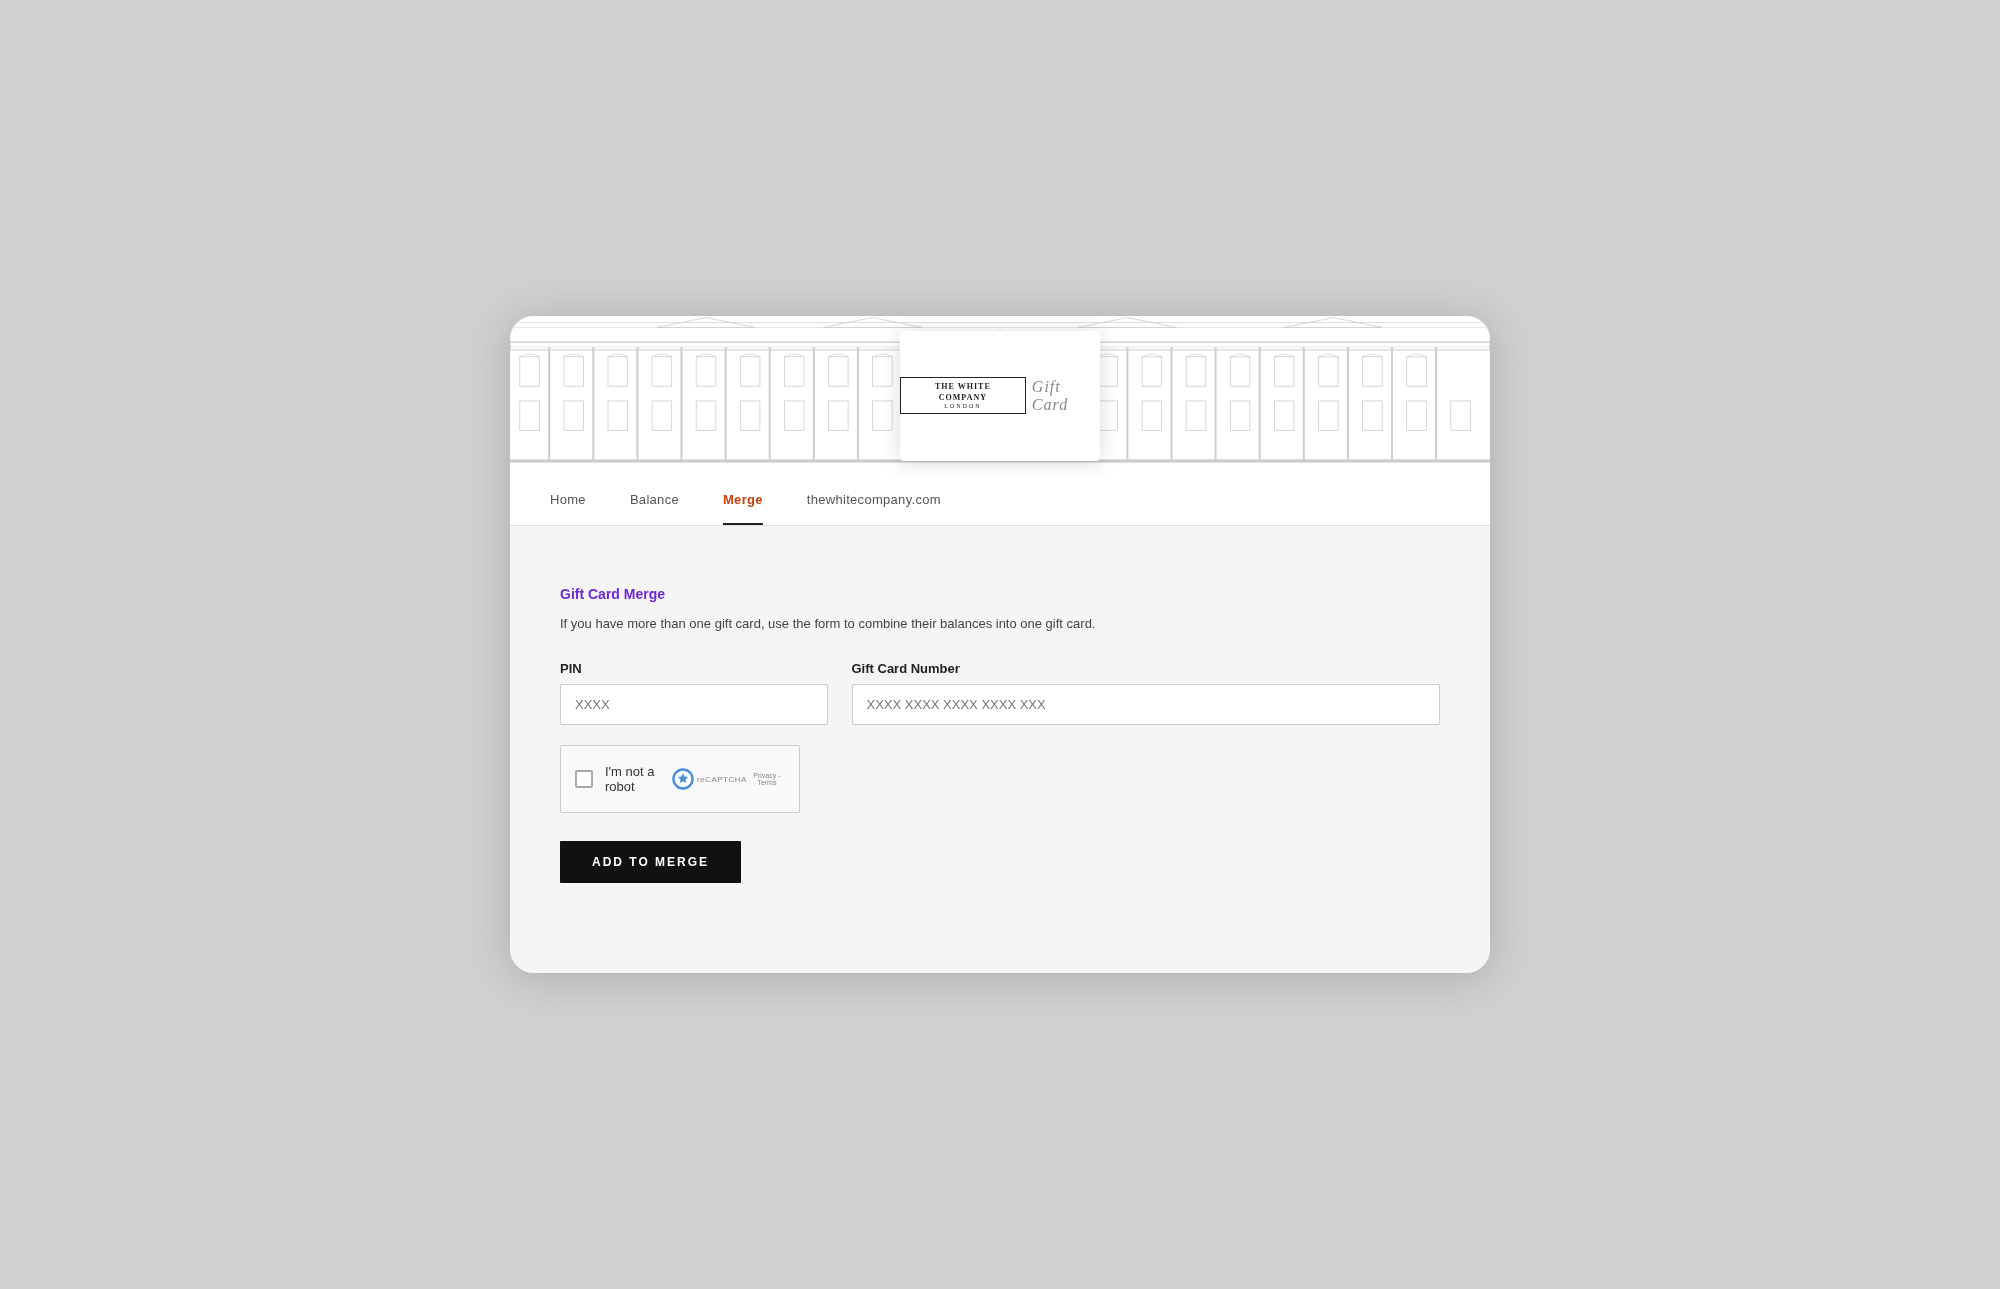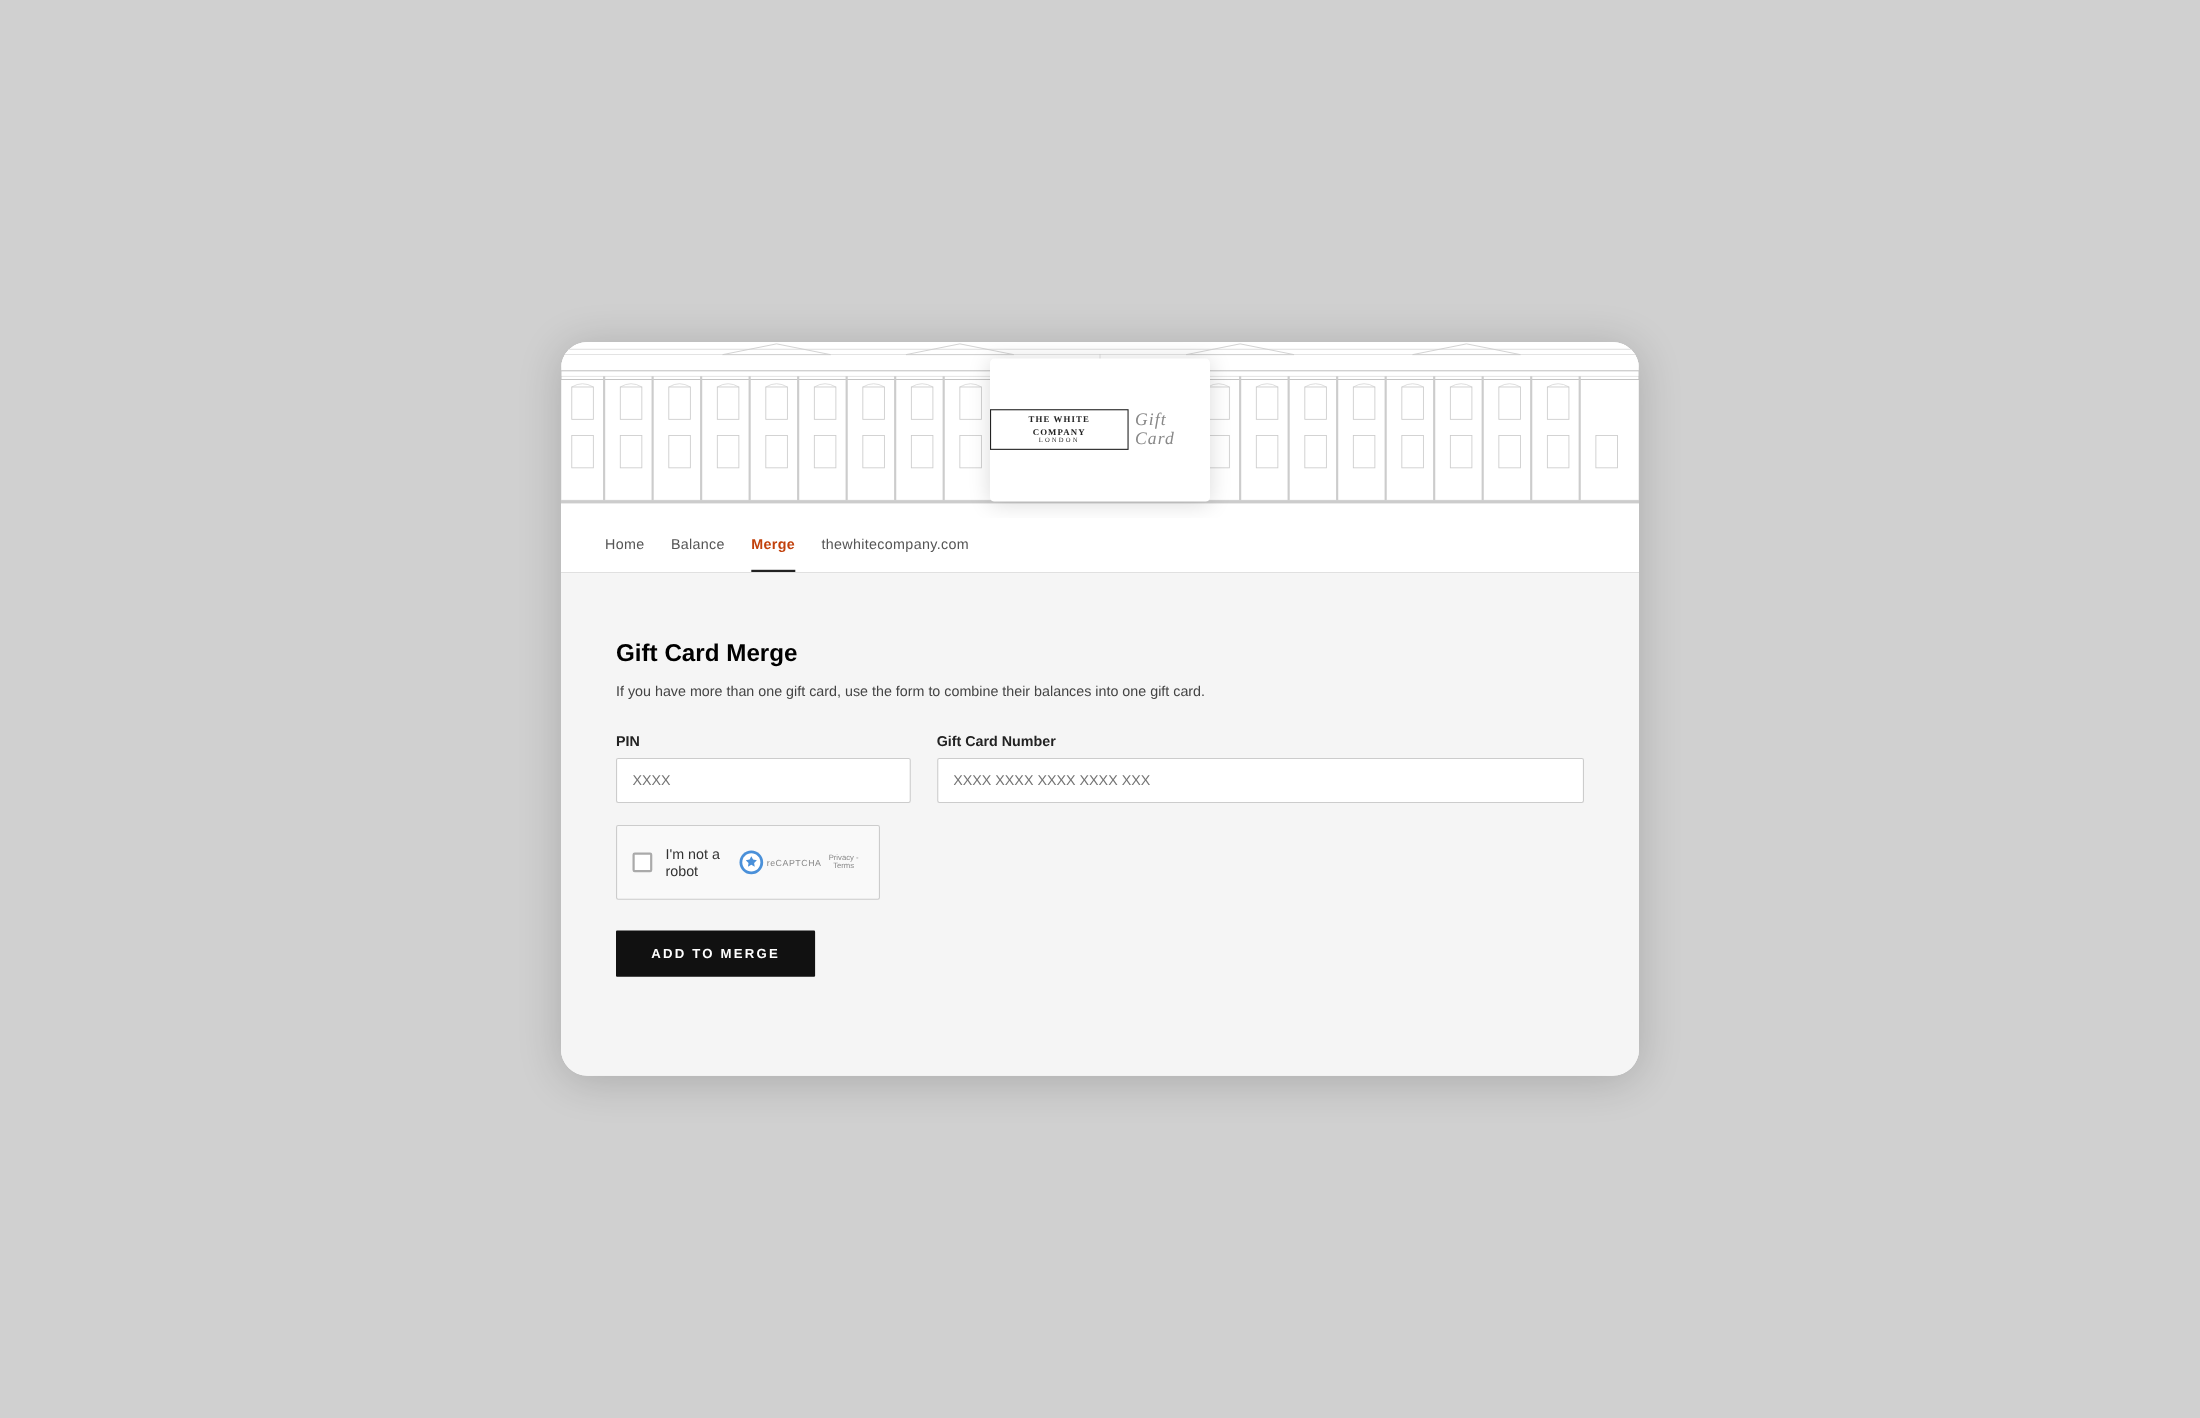--- a/index.html
+++ b/index.html
@@ -81,21 +81,21 @@
       font-size: 16px;
       color: #888;
       letter-spacing: 1px;
     }
 
     
     .nav {
       border-bottom: 1px solid #e0e0e0;
       padding: 0 40px;
       display: flex;
-      gap: 24px;
+      gap: 44px;
       background: #fff;
     }
     .nav-item {
       padding: 16px 0;
       font-size: 13px;
       color: #555;
       cursor: pointer;
       border-bottom: 2px solid transparent;
       font-family: Arial, sans-serif;
       letter-spacing: 0.3px;
@@ -109,23 +109,23 @@
     
     .main-content {
       background: #f5f5f5;
       padding: 30px 40px 50px;
     }
     .content-card {
       background: #f5f5f5;
       padding: 30px 10px 40px;
     }
     .section-title {
-      font-size: 22px;
+      font-size: 14px;
       font-weight: bold;
-      color: #000000;
+      color: #6d28d9;
       margin-bottom: 12px;
       font-family: Arial, sans-serif;
     }
     .section-desc {
       font-size: 13px;
       color: #444;
       margin-bottom: 28px;
       font-family: Arial, sans-serif;
       line-height: 1.5;
     }

